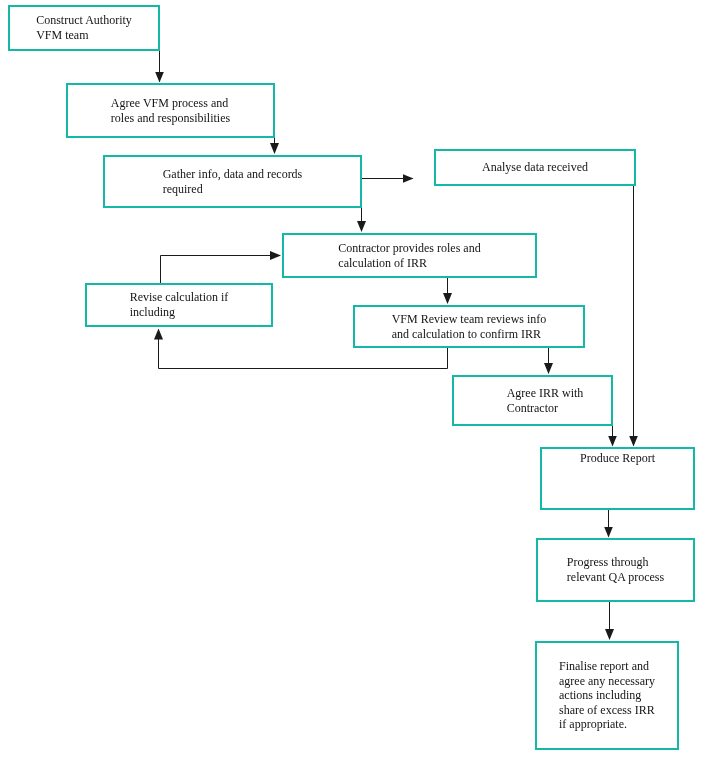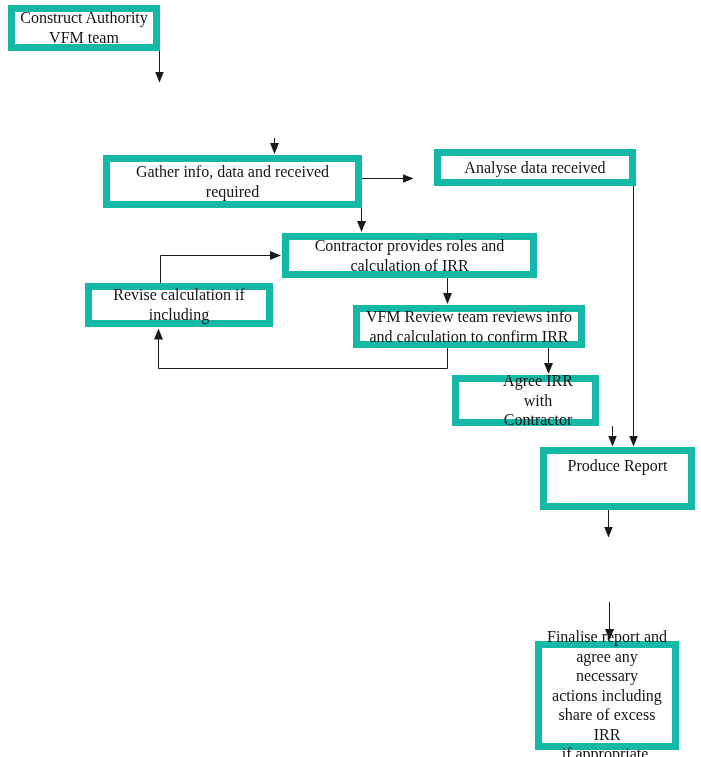--- a/index.html
+++ b/index.html
@@ -20,43 +20,43 @@
     position: absolute;
     left: 0;
     top: 0;
     width: 701px;
     height: 757px;
     pointer-events: none;
   }
   .node {
     position: absolute;
     box-sizing: border-box;
-    border: 7px solid #14b8a6;
+    border: 2px solid #14b8a6;
     background: #ffffff;
     display: flex;
     align-items: center;
     justify-content: center;
-    text-align: center;
-    font-size: 16px;
+    text-align: left;
+    font-size: 12px;
     line-height: 1.22;
     white-space: pre-line;
     padding: 2px 3px;
   }
   .node.align-top {
     align-items: flex-start;
   }
   
   #n-construct  { left: 8px;   top: 5px;   width: 152px; height: 46px; }
   #n-agree-vfm  { left: 66px;  top: 83px;  width: 209px; height: 55px; }
   #n-gather     { left: 103px; top: 155px; width: 259px; height: 53px; }
   #n-analyse    { left: 434px; top: 149px; width: 202px; height: 37px; }
   #n-contractor { left: 282px; top: 233px; width: 255px; height: 45px; }
   #n-revise     { left: 85px;  top: 283px; width: 188px; height: 44px; }
   #n-vfm-review { left: 353px; top: 305px; width: 232px; height: 43px; }
-  #n-agree-irr  { left: 452px; top: 375px; width: 147px; height: 51px; padding-left: 28px; }
+  #n-agree-irr  { left: 452px; top: 375px; width: 161px; height: 51px; padding-left: 28px; }
   #n-produce    { left: 540px; top: 447px; width: 155px; height: 63px; }
   #n-progress   { left: 536px; top: 538px; width: 159px; height: 64px; }
   #n-finalise   { left: 535px; top: 641px; width: 144px; height: 109px; }
 </style>
 </head>
 <body>
 
 <div class="canvas">
 
   <svg class="connectors" viewBox="0 0 701 757" xmlns="http://www.w3.org/2000/svg">
@@ -77,40 +77,44 @@
       <path d="M612.5,426 L612.5,445.5" marker-end="url(#ah)"></path>
       <path d="M633.5,186 L633.5,445.5" marker-end="url(#ah)"></path>
       <path d="M608.5,510 L608.5,536.5" marker-end="url(#ah)"></path>
       <path d="M609.5,602 L609.5,639" marker-end="url(#ah)"></path>
     </g>
   </svg>
 
   <div class="node" id="n-construct">Construct Authority
 VFM team</div>
 
+  <div class="node" id="n-agree-vfm">Agree VFM process and
+roles and responsibilities</div>
 
-  <div class="node" id="n-gather">Gather info, data and received
+  <div class="node" id="n-gather">Gather info, data and records
 required</div>
 
   <div class="node" id="n-analyse">Analyse data received</div>
 
   <div class="node" id="n-contractor">Contractor provides roles and
 calculation of IRR</div>
 
   <div class="node" id="n-revise">Revise calculation if
 including</div>
 
   <div class="node" id="n-vfm-review">VFM Review team reviews info
 and calculation to confirm IRR</div>
 
   <div class="node" id="n-agree-irr">Agree IRR with
 Contractor</div>
 
   <div class="node align-top" id="n-produce">Produce Report</div>
 
+  <div class="node" id="n-progress">Progress through
+relevant QA process</div>
 
   <div class="node" id="n-finalise">Finalise report and
 agree any necessary
 actions including
 share of excess IRR
 if appropriate.</div>
 
 </div>
 
 </body></html>

